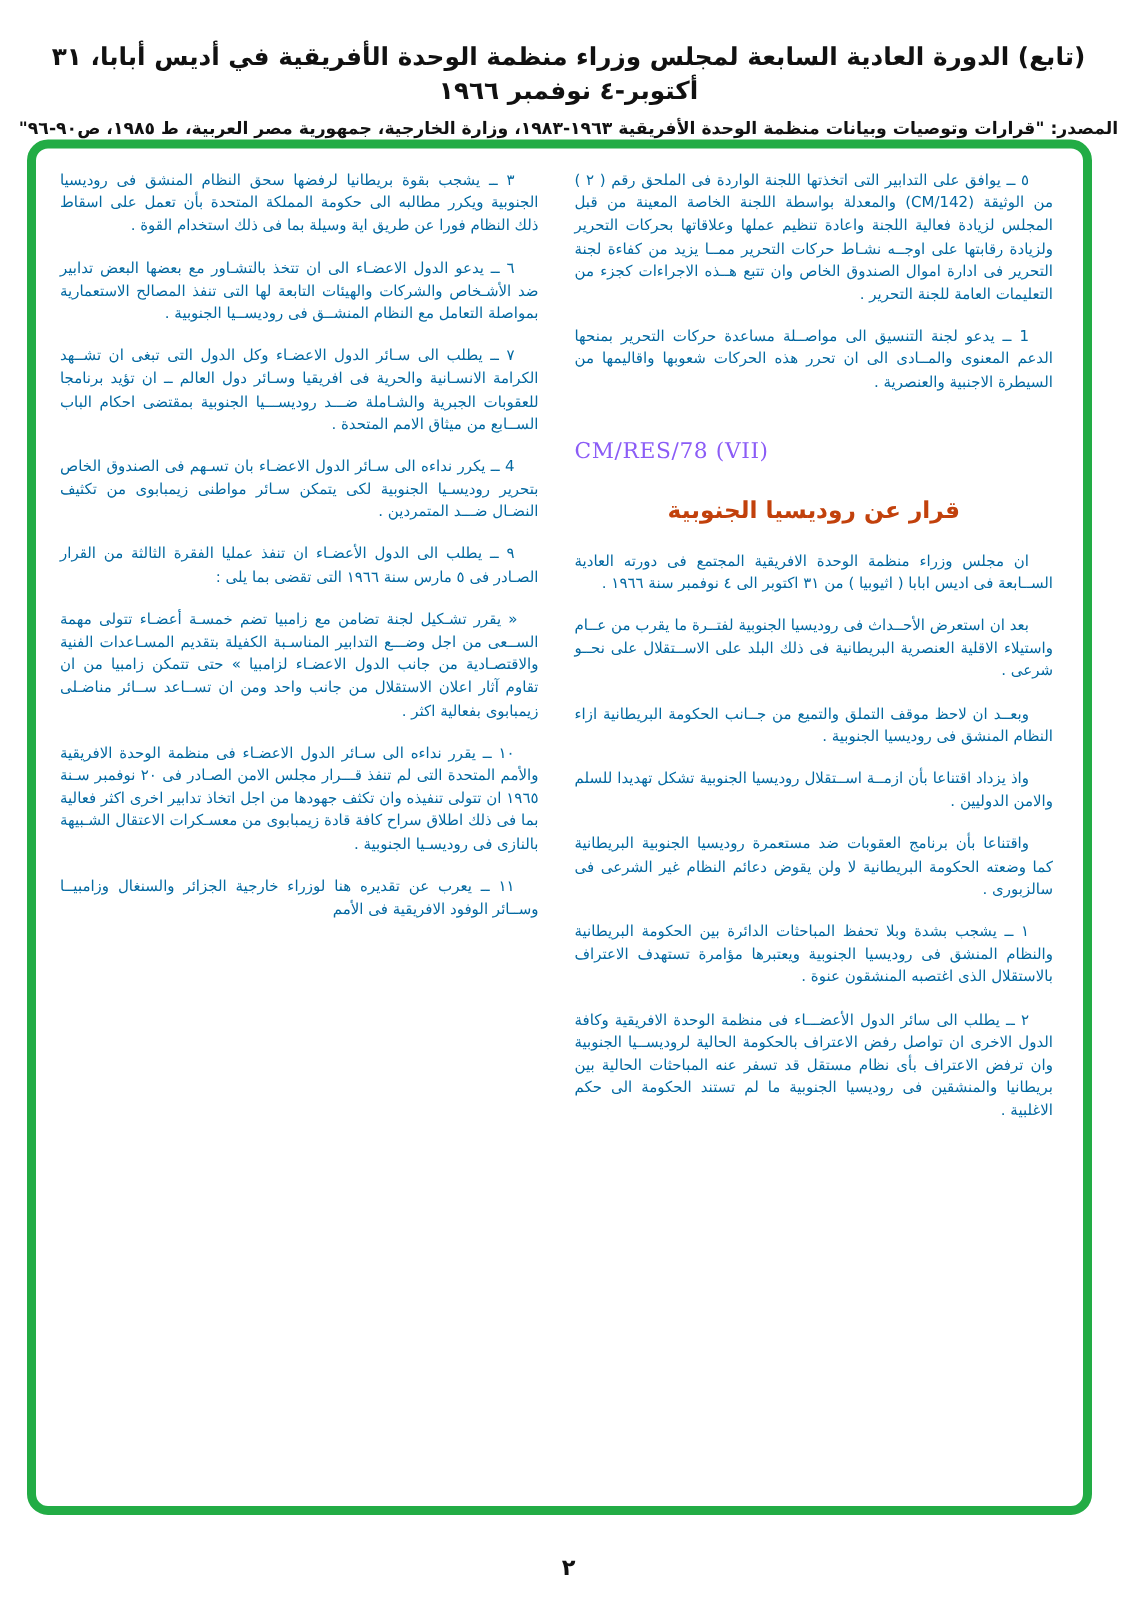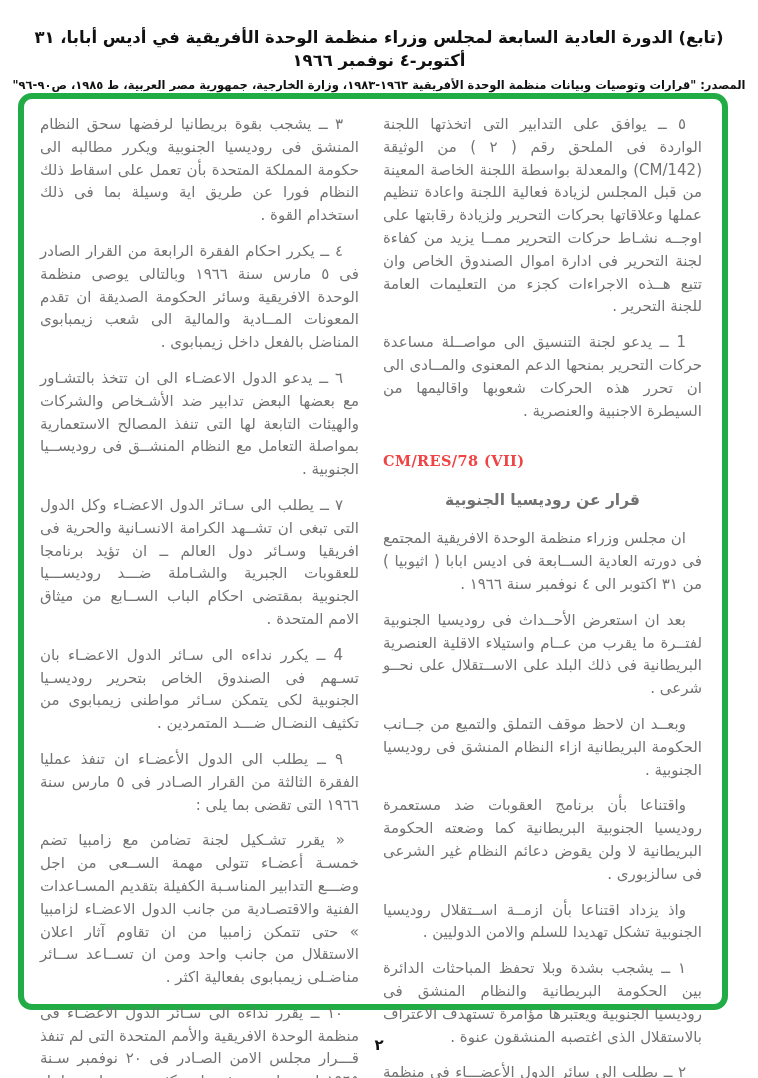--- a/index.html
+++ b/index.html
@@ -13,30 +13,30 @@
   .doc-source{font-size:11.5px;font-weight:bold;margin-top:6px;color:#111;}
   
   .content-box{
     position:absolute;top:93px;left:18px;width:710px;height:917px;
     border:6px solid var(--green,#22ac45);border-radius:14px;background:#fff;
     box-sizing:border-box;padding:14px 20px 10px 16px;
   }
   .columns{display:flex;flex-direction:row;gap:24px;direction:rtl;height:100%;}
   .col{width:327px;direction:rtl;}
   .col p{
-    margin:0 0 13px 0;font-size:15px;line-height:1.52;text-align:justify;
-    text-align-last:right;text-indent:16px;color:#737373;
+    margin:0 0 13px 0;font-size:10px;line-height:1.52;text-align:justify;
+    text-align-last:right;text-indent:16px;color:#0369a1;
   }
   .col p.quote{text-indent:14px;}
   .res-code{
     direction:ltr;text-align:left;font-size:14.5px;letter-spacing:0.4px;
-    margin:30px 0 0 0;color:#ef4444;font-family:"DejaVu Serif",serif;font-weight:bold;
+    margin:30px 0 0 0;color:#8b5cf6;font-family:"DejaVu Serif",serif;
   }
   .res-heading{
-    text-align:center;font-weight:bold;font-size:15.5px;margin:22px 0 18px 0;color:#737373;
+    text-align:center;font-weight:bold;font-size:15.5px;margin:22px 0 18px 0;color:#c2410c;
   }
   
   .page-number{
     position:absolute;top:1036px;left:0;width:758px;text-align:center;
     font-size:15px;font-weight:bold;color:#111;
   }
 </style>
 </head>
 <body>
 
@@ -49,29 +49,28 @@
   <div class="columns">
 
     <div class="col">
       <p>٥ ــ يوافق على التدابير التى اتخذتها اللجنة الواردة فى الملحق رقم ( ٢ ) من الوثيقة (CM/142) والمعدلة بواسطة اللجنة الخاصة المعينة من قبل المجلس لزيادة فعالية اللجنة واعادة تنظيم عملها وعلاقاتها بحركات التحرير ولزيادة رقابتها على اوجــه نشـاط حركات التحرير ممــا يزيد من كفاءة لجنة التحرير فى ادارة اموال الصندوق الخاص وان تتبع هــذه الاجراءات كجزء من التعليمات العامة للجنة التحرير .</p>
       <p>1 ــ يدعو لجنة التنسيق الى مواصــلة مساعدة حركات التحرير بمنحها الدعم المعنوى والمــادى الى ان تحرر هذه الحركات شعوبها واقاليمها من السيطرة الاجنبية والعنصرية .</p>
       <div class="res-code">CM/RES/78 (VII)</div>
       <div class="res-heading">قرار عن روديسيا الجنوبية</div>
       <p>ان مجلس وزراء منظمة الوحدة الافريقية المجتمع فى دورته العادية الســابعة فى اديس ابابا ( اثيوبيا ) من ٣١ اكتوبر الى ٤ نوفمبر سنة ١٩٦٦ .</p>
       <p>بعد ان استعرض الأحــداث فى روديسيا الجنوبية لفتــرة ما يقرب من عــام واستيلاء الاقلية العنصرية البريطانية فى ذلك البلد على الاســتقلال على نحــو شرعى .</p>
       <p>وبعــد ان لاحظ موقف التملق والتميع من جــانب الحكومة البريطانية ازاء النظام المنشق فى روديسيا الجنوبية .</p>
+      <p>واذ يزداد اقتناعا بأن ازمــة اســتقلال روديسيا الجنوبية تشكل تهديدا للسلم والامن الدوليين .</p>
       <p>واقتناعا بأن برنامج العقوبات ضد مستعمرة روديسيا الجنوبية البريطانية كما وضعته الحكومة البريطانية لا ولن يقوض دعائم النظام غير الشرعى فى سالزبورى .</p>
-      <p>واذ يزداد اقتناعا بأن ازمــة اســتقلال روديسيا الجنوبية تشكل تهديدا للسلم والامن الدوليين .</p>
       <p>١ ــ يشجب بشدة وبلا تحفظ المباحثات الدائرة بين الحكومة البريطانية والنظام المنشق فى روديسيا الجنوبية ويعتبرها مؤامرة تستهدف الاعتراف بالاستقلال الذى اغتصبه المنشقون عنوة .</p>
       <p>٢ ــ يطلب الى سائر الدول الأعضـــاء فى منظمة الوحدة الافريقية وكافة الدول الاخرى ان تواصل رفض الاعتراف بالحكومة الحالية لروديســيا الجنوبية وان ترفض الاعتراف بأى نظام مستقل قد تسفر عنه المباحثات الحالية بين بريطانيا والمنشقين فى روديسيا الجنوبية ما لم تستند الحكومة الى حكم الاغلبية .</p>
     </div>
 
     <div class="col">
       <p>٣ ــ يشجب بقوة بريطانيا لرفضها سحق النظام المنشق فى روديسيا الجنوبية ويكرر مطالبه الى حكومة المملكة المتحدة بأن تعمل على اسقاط ذلك النظام فورا عن طريق اية وسيلة بما فى ذلك استخدام القوة .</p>
-      <p>٤ ــ يكرر احكام الفقرة الرابعة من القرار الصادر فى ٥ مارس سنة ١٩٦٦ وبالتالى يوصى منظمة الوحدة الافريقية وسائر الحكومة الصديقة ان تقدم المعونات المــادية والمالية الى شعب زيمبابوى المناضل بالفعل داخل زيمبابوى .</p>
       <p>٦ ــ يدعو الدول الاعضـاء الى ان تتخذ بالتشـاور مع بعضها البعض تدابير ضد الأشـخاص والشركات والهيئات التابعة لها التى تنفذ المصالح الاستعمارية بمواصلة التعامل مع النظام المنشــق فى روديســيا الجنوبية .</p>
       <p>٧ ــ يطلب الى سـائر الدول الاعضـاء وكل الدول التى تبغى ان تشــهد الكرامة الانسـانية والحرية فى افريقيا وسـائر دول العالم ــ ان تؤيد برنامجا للعقوبات الجبرية والشـاملة ضـــد روديســـيا الجنوبية بمقتضى احكام الباب الســابع من ميثاق الامم المتحدة .</p>
       <p>4 ــ يكرر نداءه الى سـائر الدول الاعضـاء بان تسـهم فى الصندوق الخاص بتحرير روديسـيا الجنوبية لكى يتمكن سـائر مواطنى زيمبابوى من تكثيف النضـال ضـــد المتمردين .</p>
       <p>٩ ــ يطلب الى الدول الأعضـاء ان تنفذ عمليا الفقرة الثالثة من القرار الصـادر فى ٥ مارس سنة ١٩٦٦ التى تقضى بما يلى :</p>
       <p class="quote">« يقرر تشـكيل لجنة تضامن مع زامبيا تضم خمسـة أعضـاء تتولى مهمة الســعى من اجل وضـــع التدابير المناسـبة الكفيلة بتقديم المسـاعدات الفنية والاقتصـادية من جانب الدول الاعضـاء لزامبيا » حتى تتمكن زامبيا من ان تقاوم آثار اعلان الاستقلال من جانب واحد ومن ان تســاعد ســائر مناضـلى زيمبابوى بفعالية اكثر .</p>
       <p>١٠ ــ يقرر نداءه الى سـائر الدول الاعضـاء فى منظمة الوحدة الافريقية والأمم المتحدة التى لم تنفذ قـــرار مجلس الامن الصـادر فى ٢٠ نوفمبر سـنة ١٩٦٥ ان تتولى تنفيذه وان تكثف جهودها من اجل اتخاذ تدابير اخرى اكثر فعالية بما فى ذلك اطلاق سراح كافة قادة زيمبابوى من معسـكرات الاعتقال الشـبيهة بالنازى فى روديسـيا الجنوبية .</p>
       <p>١١ ــ يعرب عن تقديره هنا لوزراء خارجية الجزائر والسنغال وزامبيــا وســائر الوفود الافريقية فى الأمم</p>
     </div>
 
   </div>

